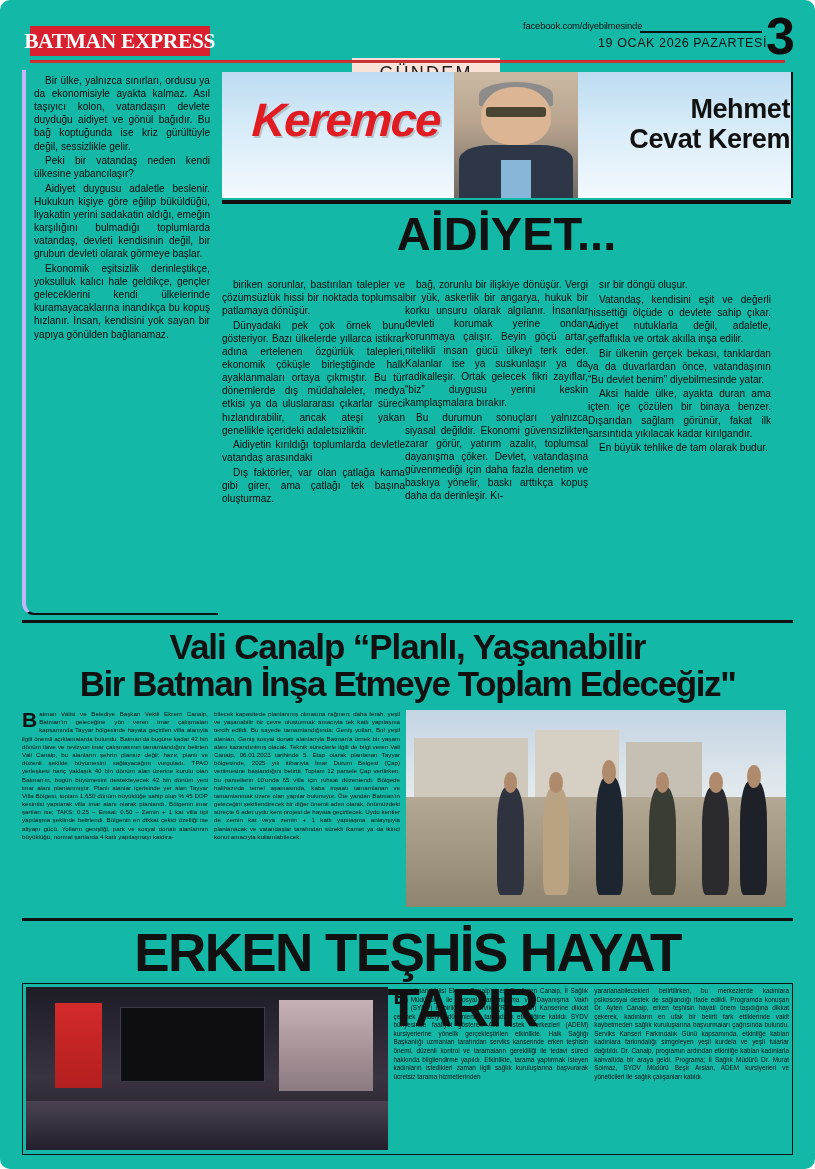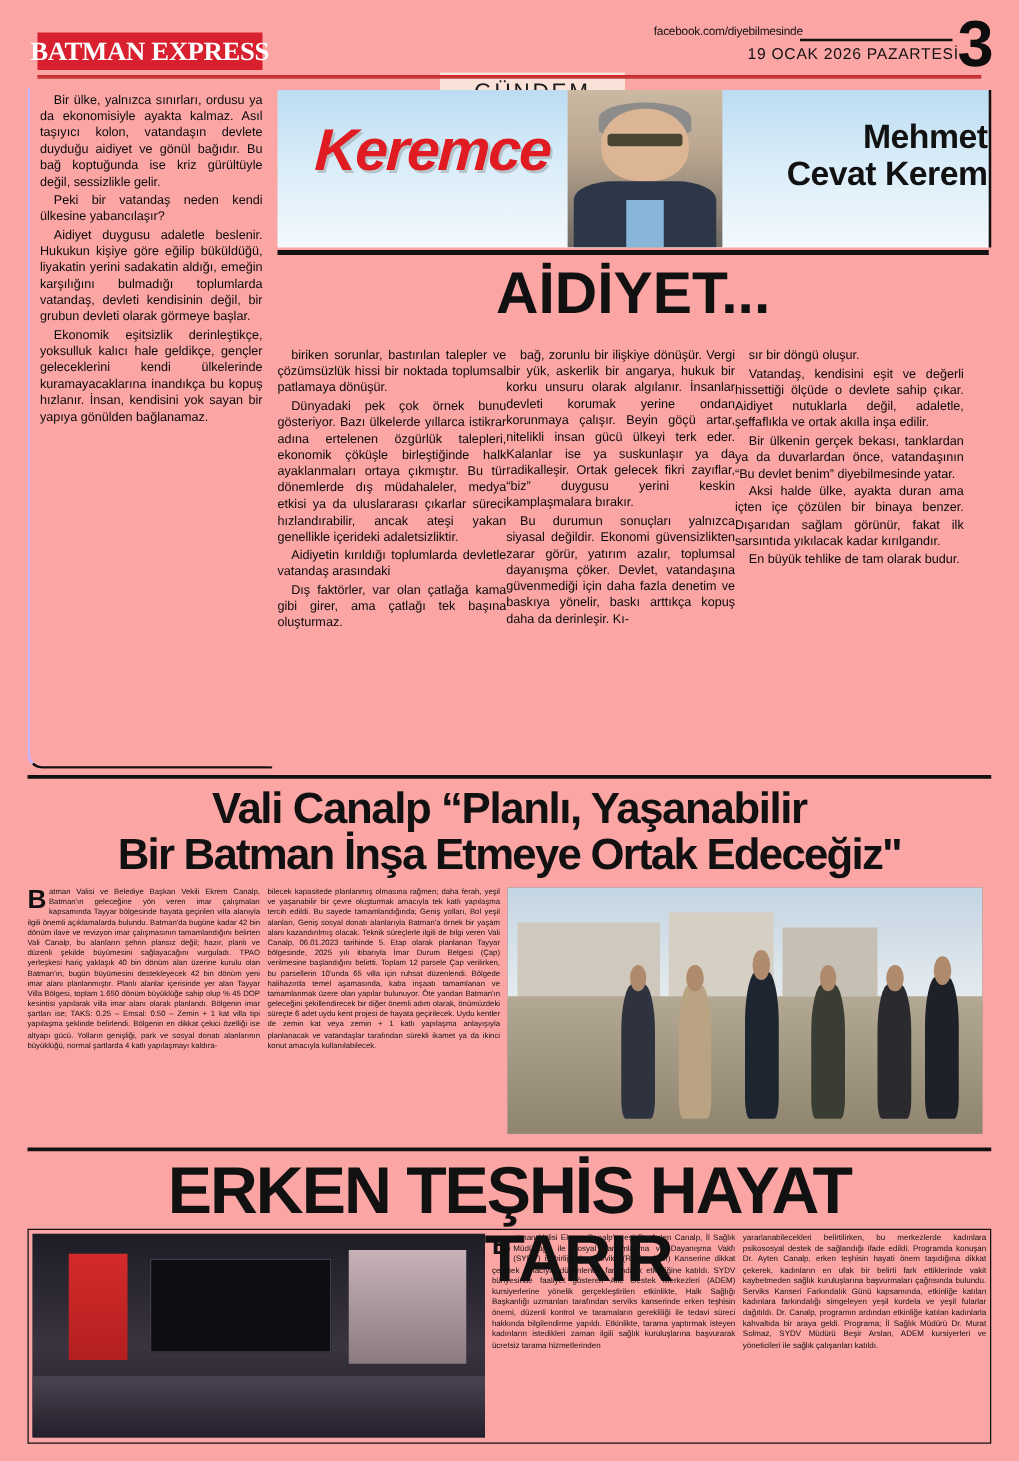--- a/index.html
+++ b/index.html
@@ -8,21 +8,22 @@
     height: 1169px;
     background: #ffffff;
     font-family: "Liberation Sans", sans-serif;
     color: #000;
     overflow: hidden;
   }
   .page {
     position: relative;
     width: 815px;
     height: 1169px;
-    background: #fca5a5;
+    background: #14b8a6;
+    border-radius: 10px;
   }
 
   
   .masthead {
     position: absolute;
     left: 0; top: 0;
     width: 815px; height: 66px;
   }
   .logo-box {
     position: absolute;
@@ -103,21 +104,21 @@
   
   .opinion {
     position: absolute;
     left: 22px; top: 70px;
     width: 771px; height: 545px;
   }
   .opinion-left {
     position: absolute;
     left: 0; top: 0;
     width: 196px; height: 545px;
-    border-left: 2px solid #c4b5fd;
+    border-left: 4px solid #c4b5fd;
     border-bottom: 2px solid #111;
     border-bottom-left-radius: 12px;
     padding: 4px 8px 0 8px;
   }
   .keremce-head {
     position: absolute;
     left: 200px; top: 2px;
     width: 571px; height: 126px;
     background: linear-gradient(180deg,#bcdcf2 0%, #d8ecf8 45%, #f3f9fd 100%);
     overflow: hidden;
@@ -368,21 +369,21 @@
         </div>
       </div>
     </div>
   </div>
 
   <div class="divider-thick" style="top:620px;"></div>
 
   <div class="vali-sec">
     <div class="vali-head">
       <span>Vali Canalp “Planlı, Yaşanabilir</span>
-      <span class="l2">Bir Batman İnşa Etmeye Ortak Edeceğiz"</span>
+      <span class="l2">Bir Batman İnşa Etmeye Toplam Edeceğiz"</span>
     </div>
 
     <div class="vali-body">
       <div class="vali-col">
         <div class="small-text">
           <p><span class="dropcap-B">B</span><span>atman Valisi ve Belediye Başkan Vekili Ekrem Canalp, Batman'ın geleceğine yön veren imar çalışmaları kapsamında Tayyar bölgesinde hayata geçirilen villa alanıyla ilgili önemli açıklamalarda bulundu. Batman'da bugüne kadar 42 bin dönüm ilave ve revizyon imar çalışmasının tamamlandığını belirten Vali Canalp, bu alanların şehrin plansız değil; hazır, planlı ve düzenli şekilde büyümesini sağlayacağını vurguladı. TPAO yerleşkesi hariç yaklaşık 40 bin dönüm alan üzerine kurulu olan Batman'ın, bugün büyümesini destekleyecek 42 bin dönüm yeni imar alanı planlanmıştır. Planlı alanlar içerisinde yer alan Tayyar Villa Bölgesi, toplam 1.650 dönüm büyüklüğe sahip olup % 45 DOP kesintisi yapılarak villa imar alanı olarak planlandı. Bölgenin imar şartları ise; TAKS: 0.25 – Emsal: 0.50 – Zemin + 1 kat villa tipi yapılaşma şeklinde belirlendi. Bölgenin en dikkat çekici özelliği ise altyapı gücü. Yolların genişliği, park ve sosyal donatı alanlarının büyüklüğü, normal şartlarda 4 katlı yapılaşmayı kaldıra-</span></p>
         </div>
       </div>
       <div class="vali-col">
         <div class="small-text">

